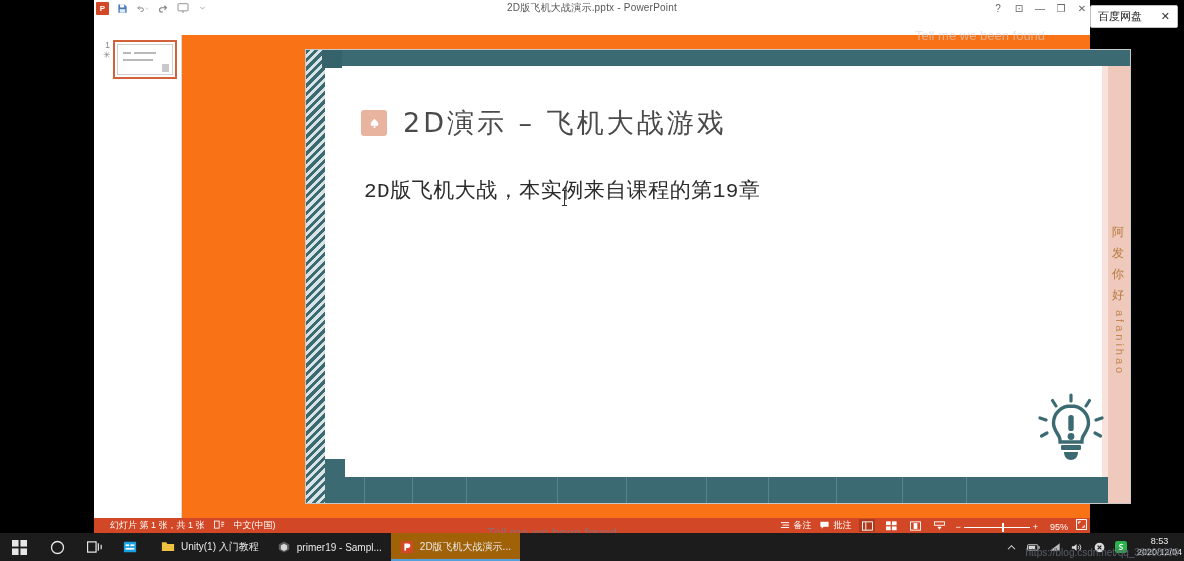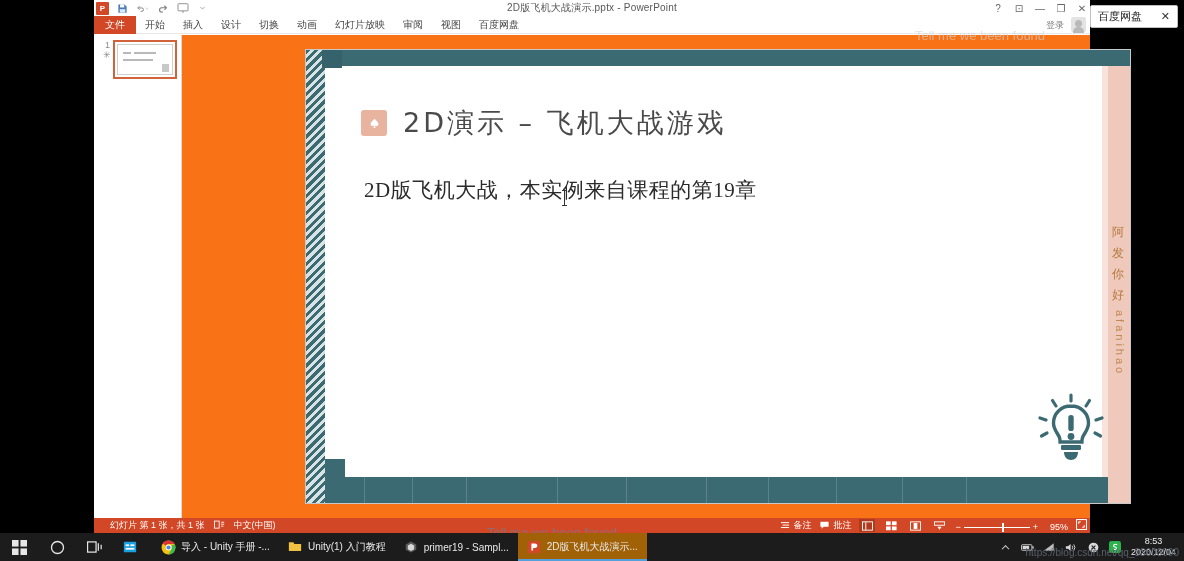--- a/index.html
+++ b/index.html
@@ -81,21 +81,21 @@
   .deco-right-pink2 { position:absolute; right:22px; top:16px; width:6px; bottom:26px; background:#f7e3db; }
 
   
   #slide-title-row { position:absolute; left:55px; top:55px; display:flex; align-items:center; gap:16px; }
   #title-badge { width:26px; height:26px; background:#e8b4a0; border-radius:3px;
                  display:flex; align-items:center; justify-content:center; }
   #slide-title { font-size:27px; color:#4a4a4a; letter-spacing:3px; white-space:nowrap;
                  font-family:"DejaVu Sans","Liberation Sans",sans-serif; font-weight:400; }
   #slide-body { position:absolute; left:58px; top:126px; font-size:21px; color:#2b2b2b;
                 letter-spacing:.5px; white-space:nowrap;
-                font-family:Liberation Serif, serif; }
+                font-family:Liberation Mono, monospace; }
   #text-caret { position:absolute; left:258px; top:140px; width:1px; height:16px; background:#333; }
   #text-caret:before,#text-caret:after { content:""; position:absolute; left:-2px; width:5px; height:1px; background:#333; }
   #text-caret:before { top:0; }
   #text-caret:after { bottom:0; }
 
   
   #vmark { position:absolute; right:3px; top:172px; width:18px; text-align:center;
            color:#b5793f; font-size:12px; line-height:21px; letter-spacing:0; }
   #vmark .cjk span { display:block; }
   #vmark .latin { margin-top:4px; writing-mode:vertical-rl; letter-spacing:3px;
@@ -126,21 +126,21 @@
   
   #taskbar { position:absolute; left:0; bottom:0; width:1184px; height:28px; background:#1c1c1c; }
   #tb-left { position:absolute; left:0; top:0; height:28px; display:flex; align-items:center; }
   .tb-sys { width:38px; height:28px; display:flex; align-items:center; justify-content:center; }
   .tb-app { height:28px; display:flex; align-items:center; gap:6px; padding:0 9px;
             font-size:10px; color:#e8e8e8; white-space:nowrap; position:relative; }
   .tb-app.active { background:#a16207; }
   .tb-app.active:after { content:""; position:absolute; left:0; right:0; bottom:0; height:2px; background:#54a0dd; }
   .appico { width:14px; height:14px; flex:none; }
   #tb-right { position:absolute; right:0; top:0; height:28px; display:flex; align-items:center;
-              gap:9px; padding-right:6px; }
+              gap:9px; }
   .tray-ico { width:13px; height:13px; display:flex; align-items:center; justify-content:center;
               color:#d8d8d8; font-size:10px; }
   #clock { font-size:9px; color:#eee; text-align:center; line-height:11px; padding-right:2px; }
   #watermark-url { position:absolute; right:5px; bottom:3px; font-size:10px; color:#5a5f6b; }
   #watermark-mid { position:absolute; left:487px; top:525px; font-size:13px; color:#5b8ab0;
                    opacity:.55; white-space:nowrap; }
   #watermark-top { position:absolute; left:915px; top:28px; font-size:13px; color:#cfd6da;
                    opacity:.6; white-space:nowrap; }
 </style>
 </head>
@@ -192,36 +192,20 @@
 
       <div id="win-ctrl">
         <span class="wc">?</span>
         <span class="wc">⊡</span>
         <span class="wc">—</span>
         <span class="wc">❐</span>
         <span class="wc">✕</span>
       </div>
     </div>
 
-    <div id="ribbon">
-      <div id="tabs">
-        <div class="tab file">文件</div>
-        <div class="tab">开始</div>
-        <div class="tab">插入</div>
-        <div class="tab">设计</div>
-        <div class="tab">切换</div>
-        <div class="tab">动画</div>
-        <div class="tab">幻灯片放映</div>
-        <div class="tab">审阅</div>
-        <div class="tab">视图</div>
-        <div class="tab">百度网盘</div>
-      </div>
-      <div id="signin">登录</div>
-      <div id="avatar"></div>
-    </div>
 
     <div id="workarea">
 
       <div id="thumb-pane">
         <div id="thumb-item">
           <div id="thumb-num">
             <span>1</span>
             <span class="star">✳</span>
           </div>
           <div id="thumb-box">
@@ -404,32 +388,20 @@
           <svg width="14" height="14" viewBox="0 0 16 16">
               <rect x="1" y="2" width="14" height="12" rx="1" fill="#1a9fe0"></rect>
               <rect x="3" y="5" width="4" height="2" fill="#fff"></rect>
               <rect x="8.5" y="5" width="4.5" height="2" fill="#fff"></rect>
               <rect x="3" y="9" width="10" height="2" fill="#fff"></rect>
             </svg>
         </span>
         <span></span>
       </span>
 
-      <span class="tb-app">
-        <span class="appico">
-          <svg width="15" height="15" viewBox="0 0 16 16">
-            <circle cx="8" cy="8" r="7.4" fill="#f4c20d"></circle>
-            <path d="M8 .6a7.4 7.4 0 0 1 6.4 3.7H8a3.7 3.7 0 0 0-3.2 1.9L1.8 3.3A7.4 7.4 0 0 1 8 .6z" fill="#db3236"></path>
-            <path d="M14.4 4.3A7.4 7.4 0 0 1 8 15.4l3.2-5.6A3.7 3.7 0 0 0 11.2 6L14.4 4.3z" fill="#3cba54"></path>
-            <circle cx="8" cy="8" r="3.1" fill="#fff"></circle>
-              <circle cx="8" cy="8" r="2.2" fill="#4885ed"></circle>
-          </svg>
-        </span>
-        <span>导入 - Unity 手册 -...</span>
-      </span>
 
       <span class="tb-app">
         <span class="appico">
           <svg width="14" height="13" viewBox="0 0 16 14">
               <path d="M1 2h5l1.4 2H15v8H1z" fill="#f0c040"></path>
             </svg>
         </span>
         <span>Unity(1) 入门教程</span>
       </span>
 

